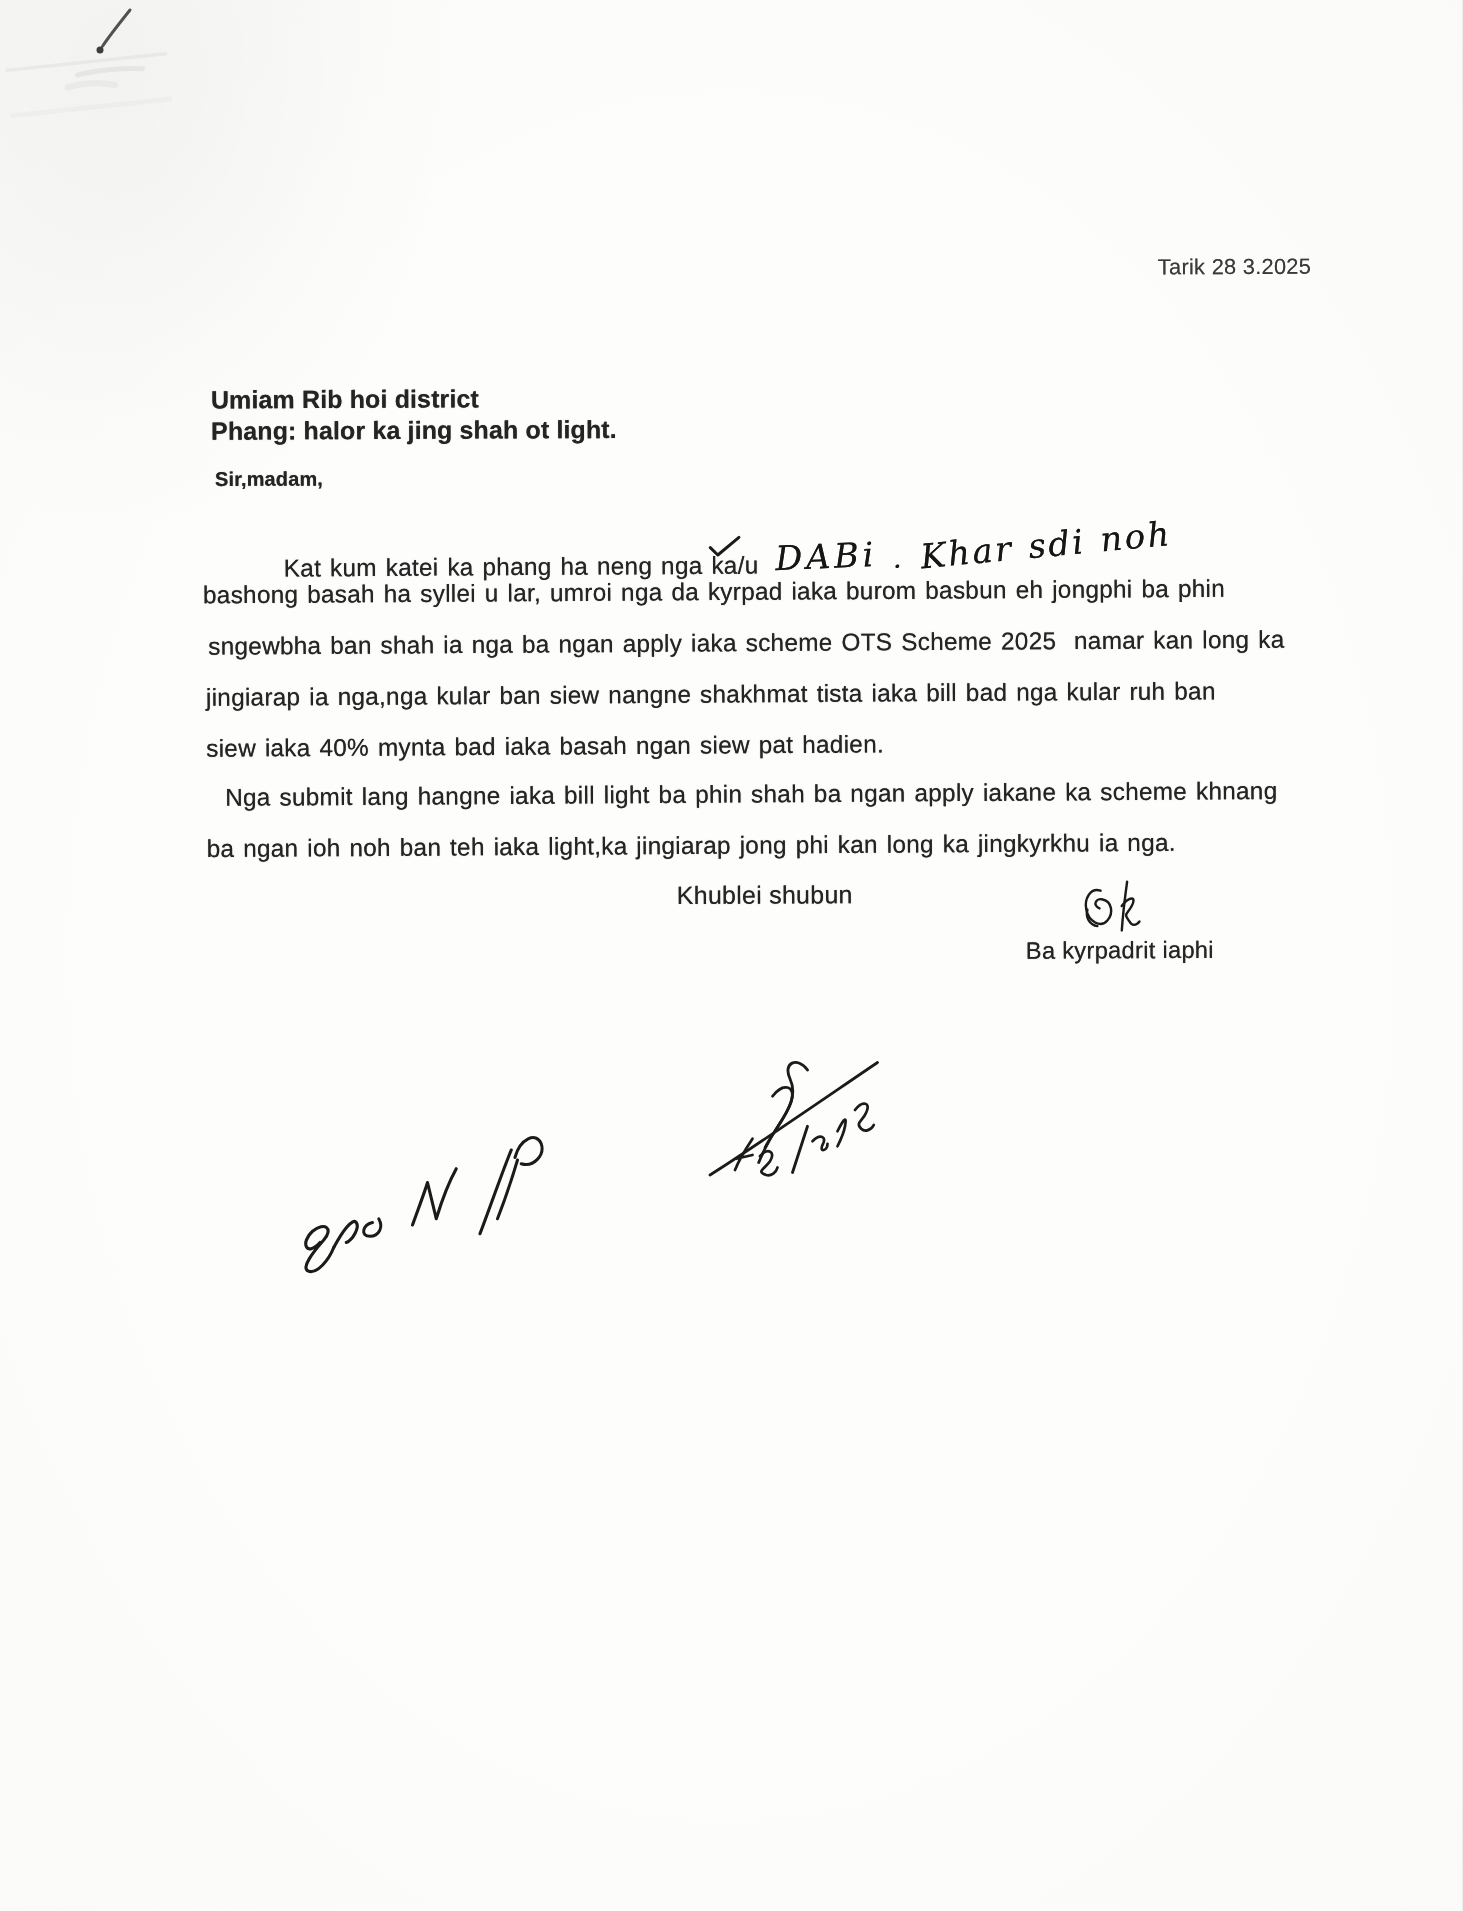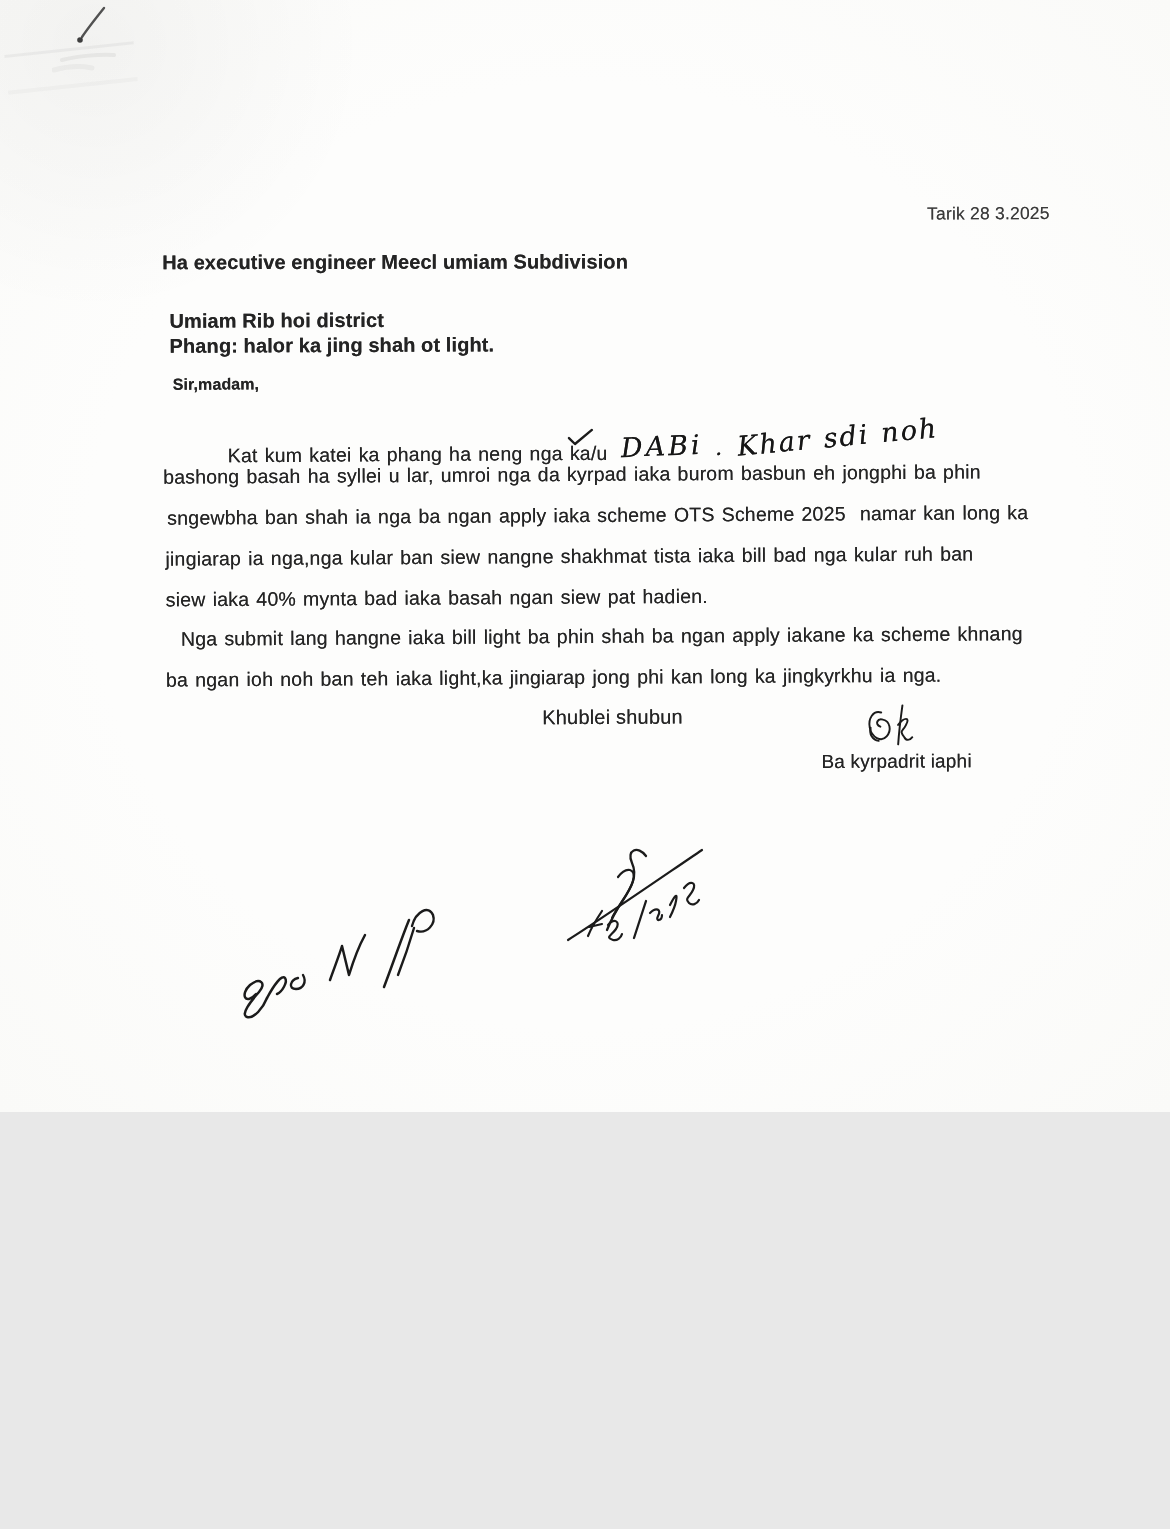--- a/index.html
+++ b/index.html
@@ -1,20 +1,20 @@
 <!DOCTYPE html>
 <html><head>
 <meta charset="utf-8">
 <style>
   * { margin: 0; padding: 0; box-sizing: border-box; }
   html, body { background: #e8e8e8; }
   .page {
     position: relative;
     width: 1170px;
-    height: 1112px;
+    height: 1529px;
     margin: 0 auto;
     background:
       radial-gradient(ellipse at 8% 4%, rgba(0,0,0,0.035), transparent 18%),
       radial-gradient(ellipse at 50% 50%, #fdfdfc 60%, #fafaf8 100%);
     overflow: hidden;
     font-family: "Liberation Sans", sans-serif;
     color: #242424;
   }
   .sheet { position: absolute; inset: 0; transform: rotate(-0.25deg); transform-origin: 50% 40%; }
 
@@ -91,21 +91,20 @@
     <circle cx="28" cy="36" r="2.8" fill="#2a2a2a" stroke="none" opacity="0.9"></circle>
     <path d="M10,56 C26,52 48,50 62,51" stroke-width="4" opacity="0.06"></path>
     <path d="M2,66 C16,62 30,62 40,64" stroke-width="5" opacity="0.04"></path>
   </svg>
   <div class="smudge"></div>
 
   <div class="sheet">
 
     <div class="typed date-line">Tarik 28 3.2025</div>
 
-    <div class="typed bold recip-1">Ha executive engineer Meecl umiam Subdivision</div>
     <div class="typed bold recip-2">Umiam Rib hoi district</div>
     <div class="typed bold subject">Phang: halor ka jing shah ot light.</div>
     <div class="typed bold salutation">Sir,madam,</div>
 
     <div class="typed body-line l1">
       <span>Kat kum katei ka phang ha neng nga </span><span class="checked-word"><svg class="check-svg stroke-art" viewBox="0 0 30 20">
             <path d="M3,11 L9,17 L26,3" stroke-width="2.4"></path>
           </svg><span>ka/u</span></span><span class="hand hand-name">DABi</span><span class="hand hand-sep">.</span><span class="hand hand-surname">Khar sdi noh</span>
     </div>
     <div class="typed body-line l2">bashong basah ha syllei u lar, umroi nga da kyrpad iaka burom basbun eh jongphi ba phin</div>

